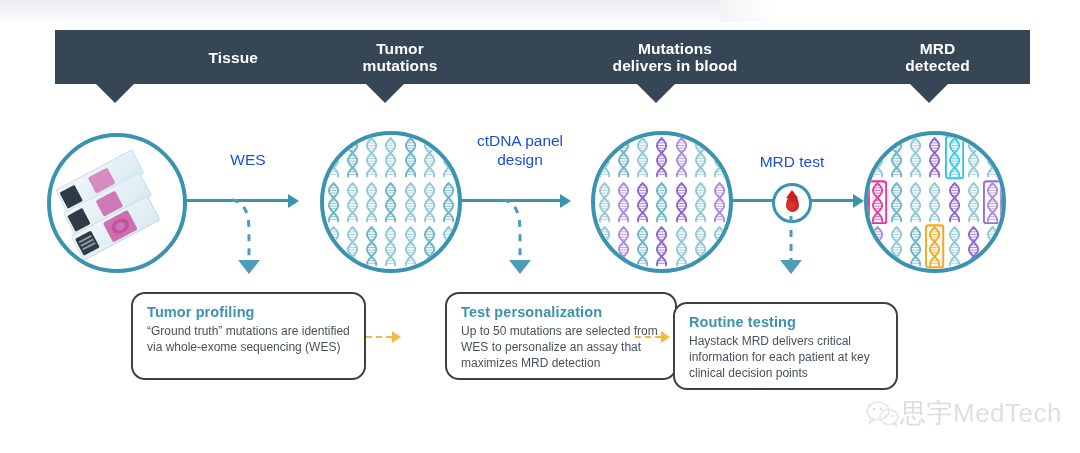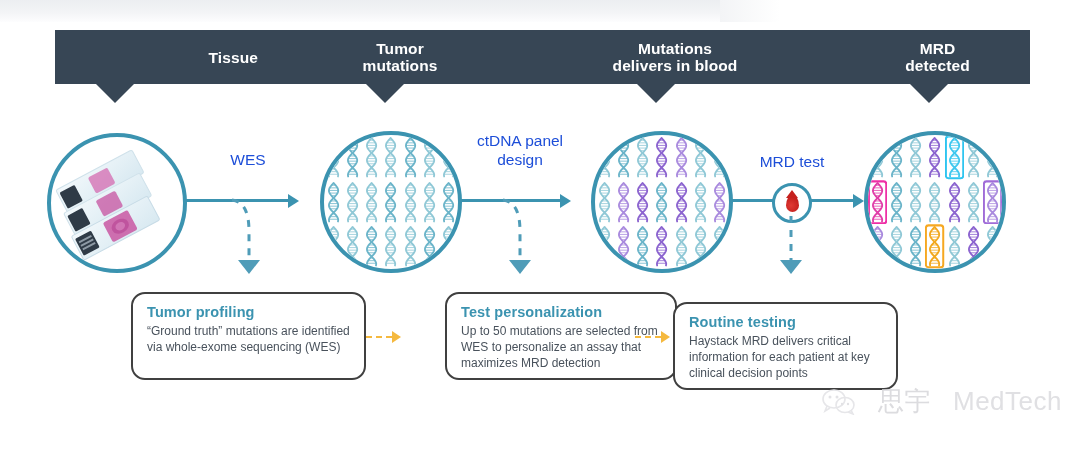--- a/index.html
+++ b/index.html
@@ -108,22 +108,22 @@
     position:absolute;height:0;border-top:2px dashed #f5b93f;
   }
   .hdash-arrow{
     position:absolute;width:0;height:0;
     border-top:6px solid transparent;border-bottom:6px solid transparent;
     border-left:9px solid #f5b93f;
   }
 
   
   .watermark{
-    position:absolute;right:18px;bottom:34px;
-    display:flex;align-items:center;gap:22px;
+    position:absolute;right:18px;bottom:22px;
+    display:flex;align-items:center;gap:0;
     color:#e3e3e5;font-size:26px;font-weight:500;
     letter-spacing:.5px;user-select:none;
   }
   .wm-text{color:#e0e0e3;text-align:right;}
   .wm-cn{color:#dcdcdf;font-family:"DejaVu Sans",sans-serif;}
 </style>
 </head>
 <body>
 
 <div id="stage">

